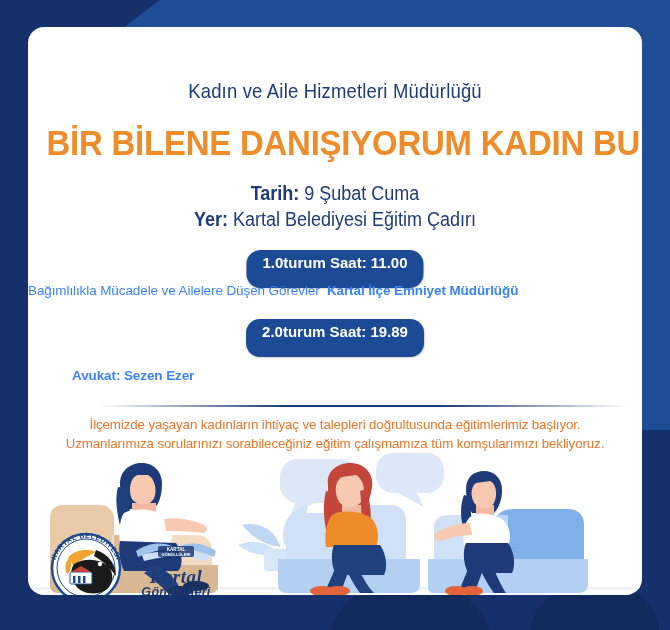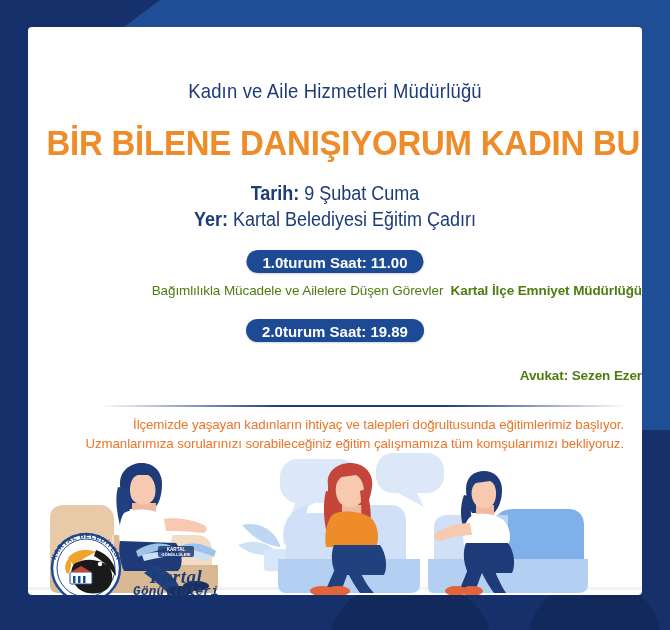--- a/index.html
+++ b/index.html
@@ -28,21 +28,21 @@
   }
   .frame-bottom-circle2 {
     position:absolute; right:10px; bottom:-60px; width:130px; height:110px;
     background:#12295c; border-radius:50%;
   }
 
   
   .card {
     position:absolute; left:28px; top:27px;
     width:614px; height:568px;
-    background:#ffffff; border-radius:4px; overflow:hidden;
+    background:#ffffff; border-radius:16px; overflow:hidden;
   }
 
   
   .dept {
     position:absolute; top:52px; left:0; right:0; text-align:center;
     font-family:"Liberation Sans Narrow","Liberation Sans",sans-serif;
     font-size:21px; color:#1d3c76; letter-spacing:.2px;
     transform:scaleX(.88); transform-origin:center;
   }
   .main-title {
@@ -58,65 +58,65 @@
     font-size:20px; color:#1d3c76; line-height:1.28;
     transform:scaleX(.9); transform-origin:center;
   }
   .meta b { font-weight:bold; }
   .meta .row { display:block; }
 
   
   .badge {
     position:absolute; left:50%; transform:translateX(-50%);
     background:#1d4a95; color:#ffffff; border-radius:14px;
-    padding:4px 16px 2px 16px;
+    padding:4px 16px 17px 16px;
     font-family:"Liberation Sans Narrow","Liberation Sans",sans-serif;
     font-weight:bold; font-size:15px; white-space:nowrap;
     box-shadow:0 1px 2px rgba(0,0,0,.18);
   }
   #badge1 { top:223px; }
   #badge2 { top:292px; }
 
   .desc {
-    position:absolute; left:0; right:0; text-align:right;
+    position:absolute; left:0; right:0; text-align:left;
     font-family:"Liberation Sans", sans-serif;
-    font-size:13.5px; color:#4d7c0f; letter-spacing:-0.1px;
+    font-size:13.5px; color:#3b82f6; letter-spacing:-0.1px;
   }
   .desc b { font-weight:bold; }
   #desc1 { top:256px; }
   #desc2 { top:324px; }
-  #desc2b { top:341px; font-weight:bold; }
+  #desc2b { top:341px; font-weight:bold;margin-left:44px; }
 
   
   .divider {
     position:absolute; top:378px; left:70px; width:530px; height:2px;
     background:linear-gradient(to right, rgba(29,60,118,0) 0%, #1d3c76 35%, #1d3c76 65%, rgba(29,60,118,0) 100%);
   }
 
   
   .note {
-    position:absolute; top:389px; left:18px; right:18px; text-align:right;
+    position:absolute; top:389px; left:18px; right:18px; text-align:center;
     font-family:"Liberation Sans", sans-serif;
     font-size:13.3px; color:#e8762a; line-height:1.42; letter-spacing:-0.1px;
   }
 
   
   .illus { position:absolute; left:0; top:420px; width:614px; height:148px; }
 
   
   .logo-bel { position:absolute; left:10px; top:503px; width:96px; height:76px; }
   .logo-gon { position:absolute; left:104px; top:510px; width:88px; height:72px; }
   .gon-word {
     position:absolute; left:0; right:0; top:30px; text-align:center;
     font-family:"Liberation Serif", serif; font-style:italic; font-weight:bold;
     color:#1d3c76; font-size:19px; line-height:1; letter-spacing:.5px;
   }
   .gon-word2 {
     position:absolute; left:0; right:0; top:49px; text-align:center;
-    font-family:Liberation Mono, monospace; font-style:italic; font-weight:bold;
+    font-family:Liberation Sans, sans-serif; font-style:italic; font-weight:bold;
     color:#1d3c76; font-size:12.5px; line-height:1; letter-spacing:.3px;
   }
 </style>
 </head>
 <body>
 
 <div id="poster">
 
   <div class="frame-bg"></div>
   <div class="frame-accent-top"></div>

